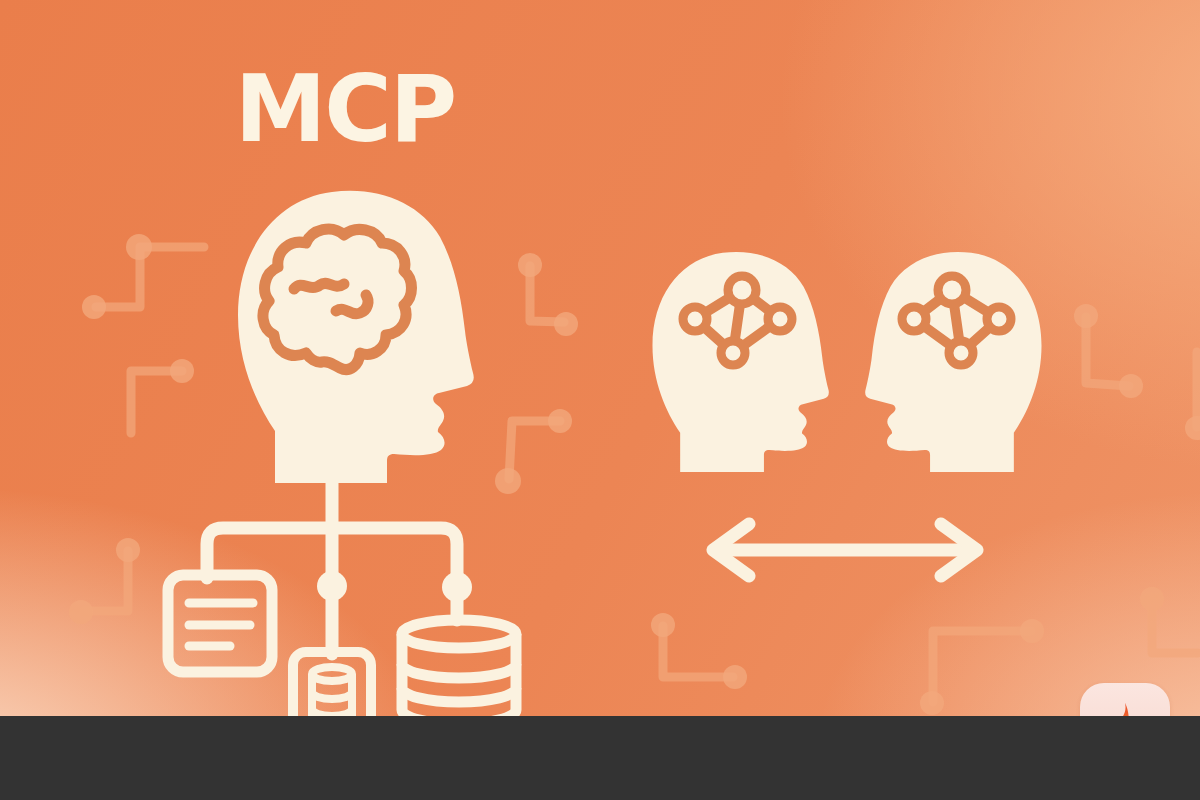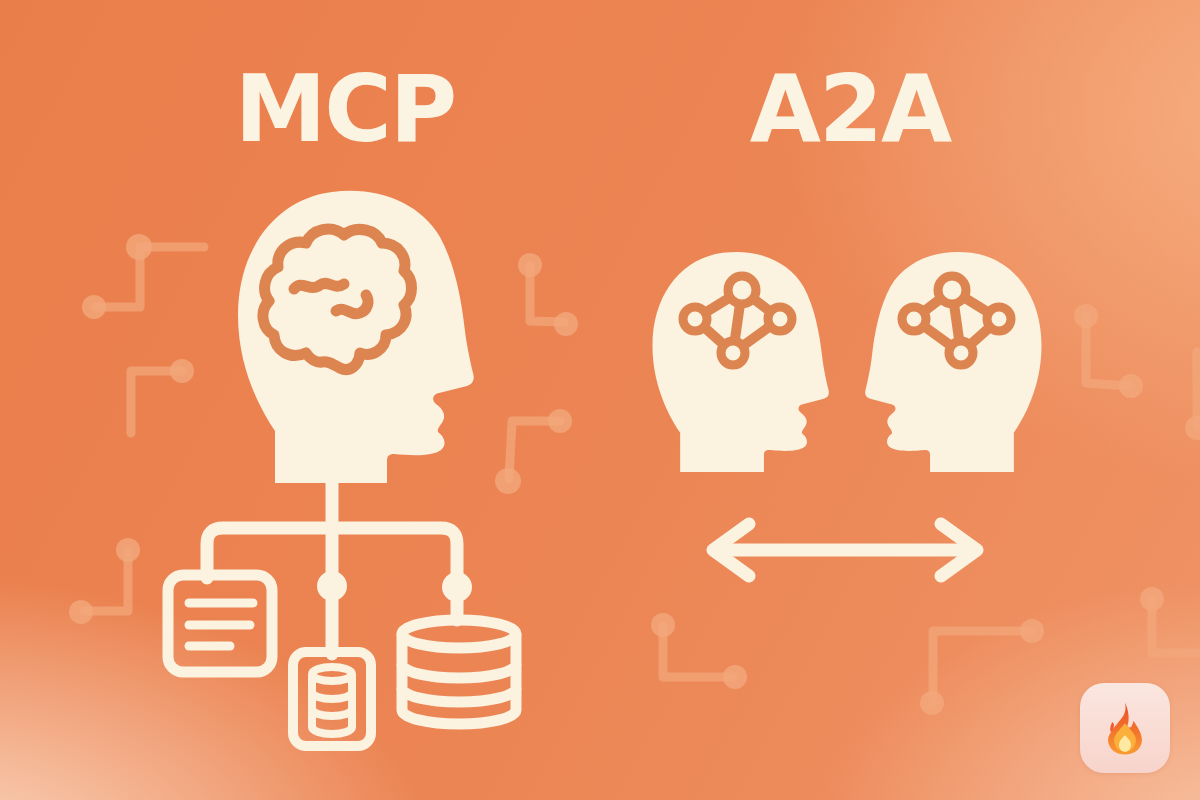--- a/index.html
+++ b/index.html
@@ -1,17 +1,17 @@
 <!DOCTYPE html>
 <html><head>
 <meta charset="utf-8">
 <style>
   html,body{margin:0;padding:0;background:#333;}
   #canvas{
-    position:relative;width:1200px;height:800px;overflow:hidden;
+    position:relative;width:1200px;height:716px;overflow:hidden;
     font-family:"DejaVu Sans","Liberation Sans",sans-serif;
     background:
       radial-gradient(900px 520px at -5% 108%, rgba(252,224,203,.95) 0%, rgba(252,224,203,0) 55%),
       radial-gradient(760px 460px at 103% 104%, rgba(249,201,172,.85) 0%, rgba(249,201,172,0) 55%),
       radial-gradient(820px 620px at 106% 14%, rgba(247,177,132,.9) 0%, rgba(247,177,132,0) 60%),
       linear-gradient(118deg,#EA7E4B 0%, #EC8554 55%, #EF9365 100%);
     text-decoration: underline;
   }
   .abs{position:absolute;}
   .title{
@@ -59,21 +59,20 @@
       <circle cx="1032" cy="631" r="12"></circle>
         <circle cx="932" cy="703" r="12"></circle>
       <circle cx="1086" cy="316" r="12"></circle>
         <circle cx="1131" cy="386" r="12"></circle>
       <circle cx="1197" cy="428" r="12"></circle>
       <circle cx="1152" cy="599" r="12"></circle>
     </g>
   </svg>
 
   <div class="abs title" style="left:225px;top:64px;width:240px;">MCP</div>
-  <div class="abs title" style="left:735px;top:64px;width:230px;">A2A</div>
 
   <svg class="abs" style="left:232px;top:183px;" width="246" height="300" viewBox="0 0 246 300">
     <path fill="#FBF2E0" d="M 43 300 L 43 248
       C 24 220, 6 180, 6 132
       C 6 66, 44 16, 100 9
       C 146 3, 188 20, 208 54
       C 222 80, 229 112, 233 148
       C 234 158, 238 178, 241 190
       Q 244 200, 235 203
       L 207 210

